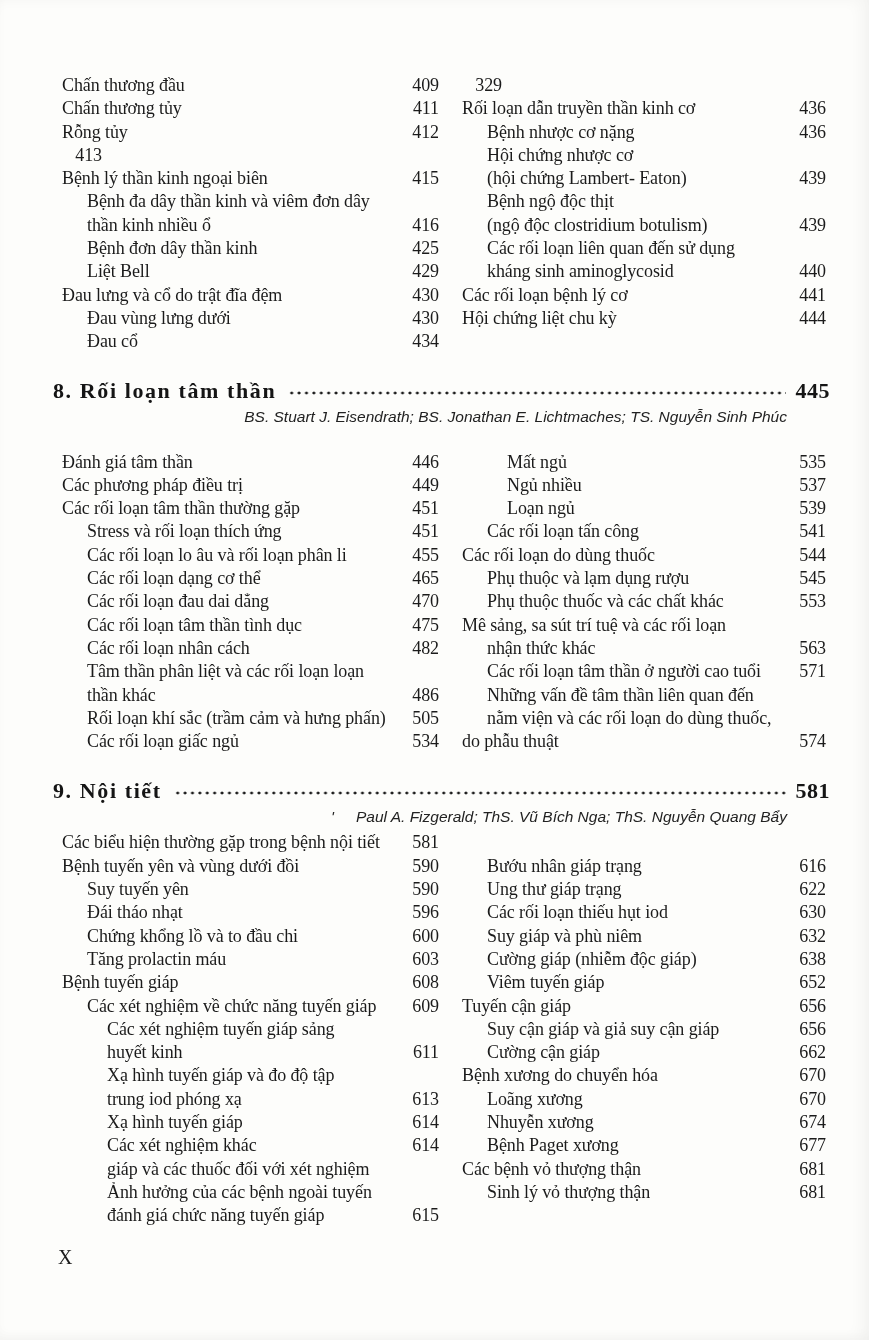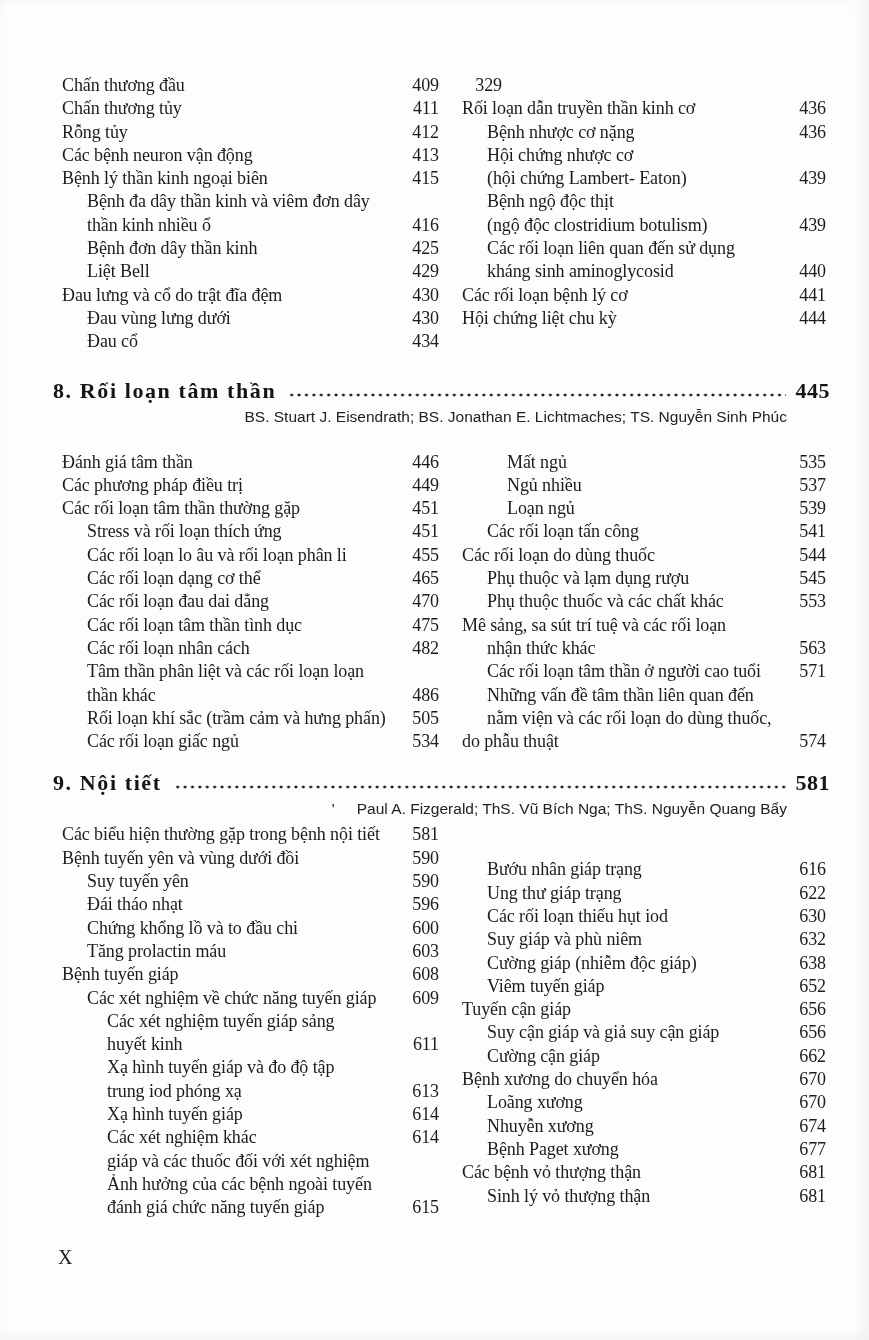--- a/index.html
+++ b/index.html
@@ -18,46 +18,46 @@
   .col-right{width:364px;flex:none;margin-left:23px;}
   .top-section{padding-top:74px;}
   .toc-row{display:flex;align-items:flex-end;font-size:18px;line-height:23.3px;letter-spacing:-0.1px;}
   .toc-text{flex:1;min-width:0;}
   .toc-text .ln{white-space:nowrap;}
   .ind-0{padding-left:0;}
   .ind-1{padding-left:25px;}
   .ind-2{padding-left:45px;}
   .toc-page{flex:none;min-width:36px;text-align:right;padding-left:4px;}
   .chapter-heading{
-    display:flex;align-items:center;
+    display:flex;align-items:flex-start;
     margin:0 39px 0 53px;
     font-weight:bold;font-size:22px;line-height:28px;letter-spacing:1.6px;
     color:#151515;
   }
   .chapter-8 .chapter-heading{margin-top:23px;}
-  .chapter-9 .chapter-heading{margin-top:16px;}
+  .chapter-9 .chapter-heading{margin-top:24px;}
   .ch-title{white-space:nowrap;}
   .leader{
     flex:1;height:22px;margin:0 10px 2px 12px;
     background-image:radial-gradient(circle, #1c1c1c 1.25px, rgba(0,0,0,0) 1.7px);
     background-size:7.4px 6px;
     background-repeat:repeat-x;
     background-position:left bottom 3px;
   }
   .ch-page{flex:none;letter-spacing:0.5px;}
   .authors{
     text-align:right;
     margin:2px 82px 0 0;
     font-family:"Liberation Sans","DejaVu Sans",sans-serif;
-    font-size:15.5px;line-height:20px;
+    font-style:italic;font-size:15.5px;line-height:20px;
     color:#222;
   }
   .authors-mark{margin-right:22px;}
   .chapter-8 .toc-columns{margin-top:24px;}
-  .chapter-9 .toc-columns{margin-top:4px;align-items:center;}
+  .chapter-9 .toc-columns{margin-top:4px;}
   .chapter-9 .col-right{margin-top:23.3px;}
   .folio{
     position:absolute;left:58px;top:1246px;
     font-size:20px;color:#1b1b1b;
   }
 </style>
 </head>
 <body>
 
 <div class="page">
@@ -76,23 +76,20 @@
           </div>
           <div class="toc-page">411</div>
         </div>
         <div class="toc-row">
           <div class="toc-text">
             <div class="ln ind-0">Rỗng tủy</div>
           </div>
           <div class="toc-page">412</div>
         </div>
         <div class="toc-row">
-          <div class="toc-text">
-            <div class="ln ind-0">Các bệnh neuron vận động</div>
-          </div>
           <div class="toc-page">413</div>
         </div>
         <div class="toc-row">
           <div class="toc-text">
             <div class="ln ind-0">Bệnh lý thần kinh ngoại biên</div>
           </div>
           <div class="toc-page">415</div>
         </div>
         <div class="toc-row">
           <div class="toc-text">

